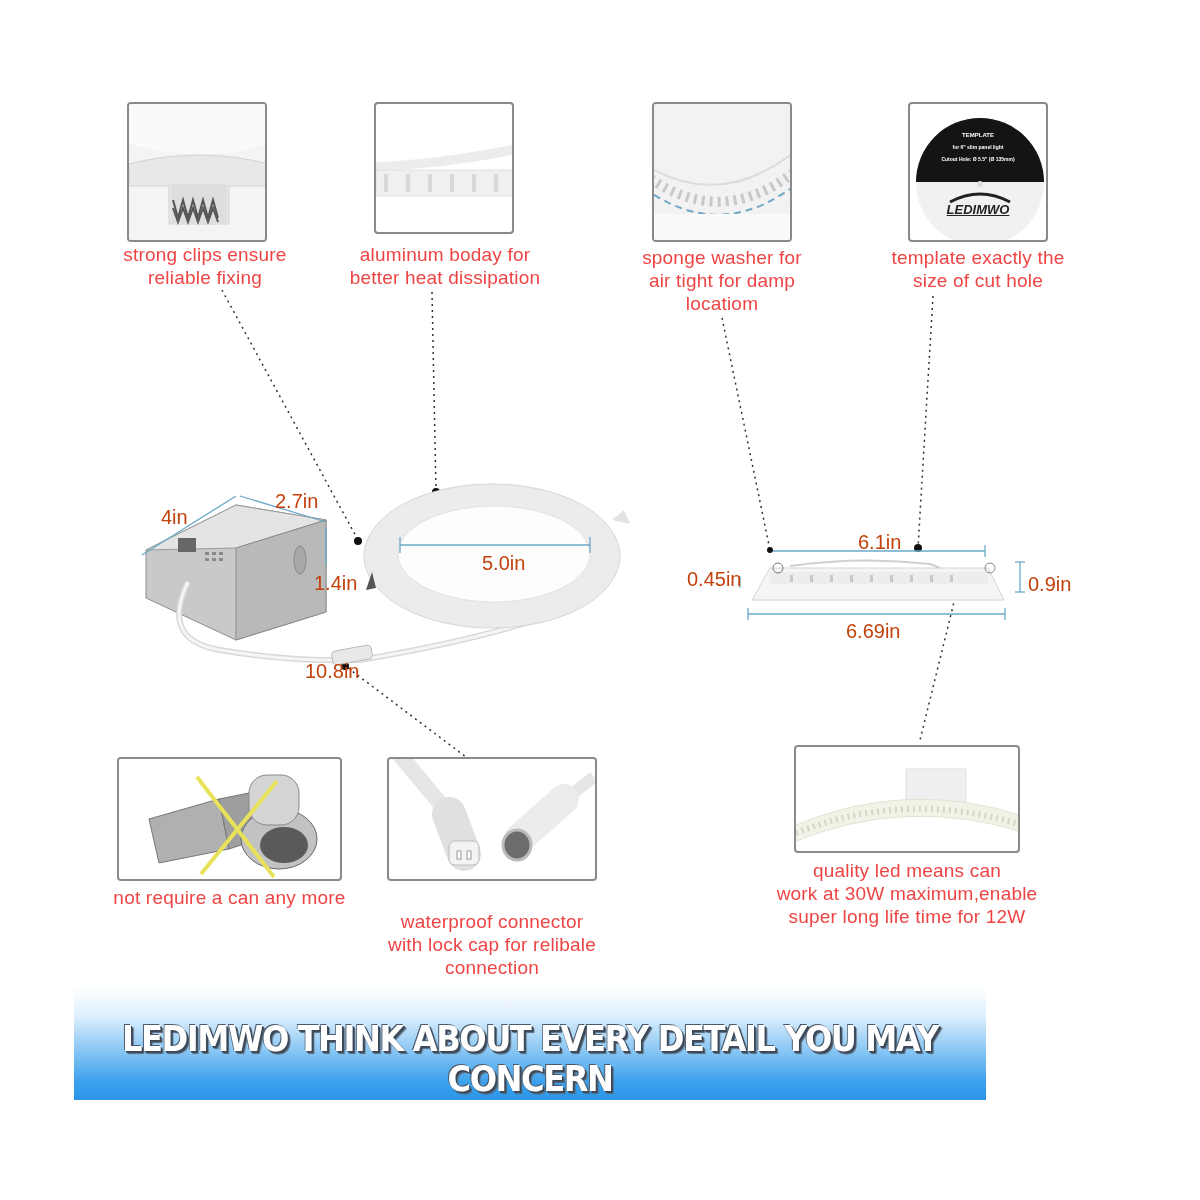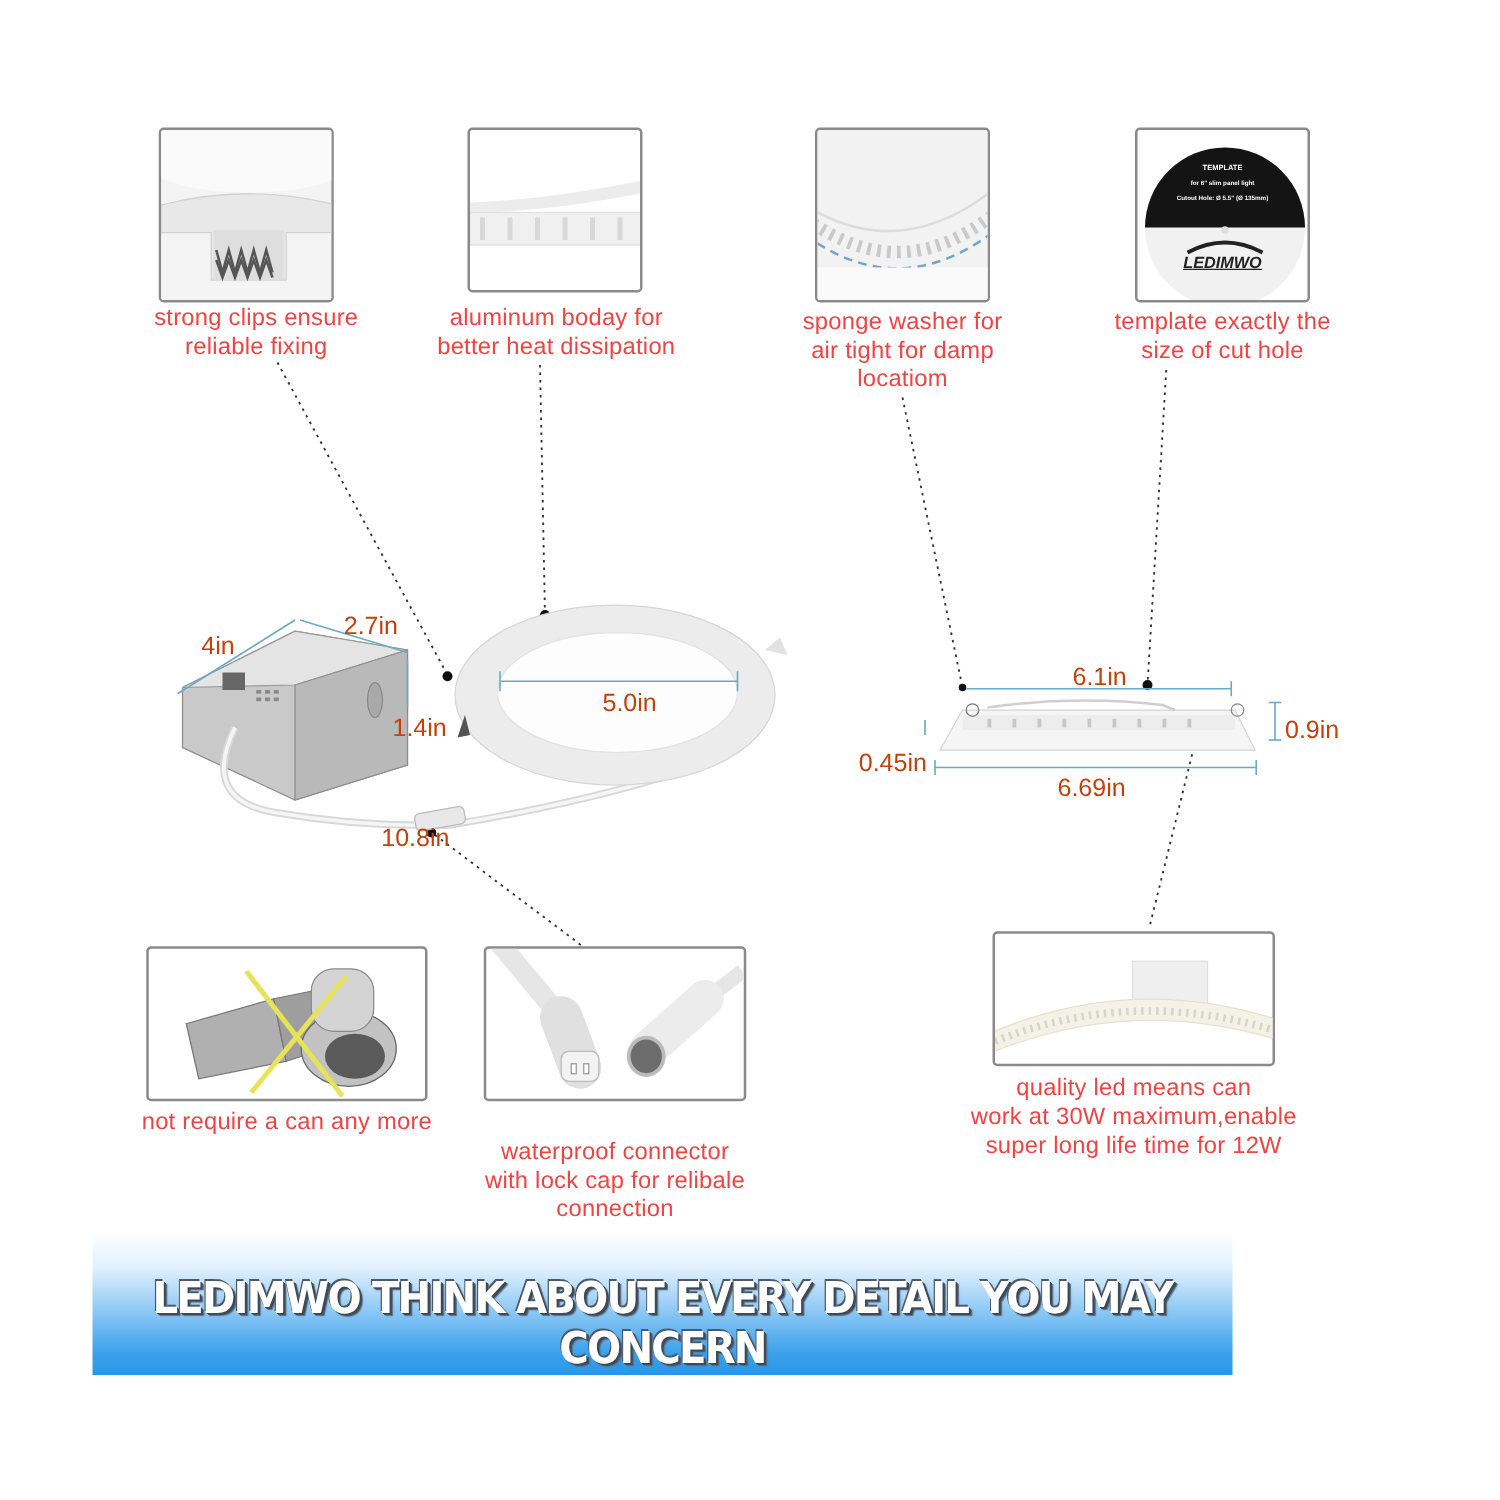--- a/index.html
+++ b/index.html
@@ -170,21 +170,21 @@
     <line x1="740" y1="576" x2="740" y2="588"></line>
   </g>
 </svg>
 
 <div class="dim" style="left:161px; top:506px;">4in</div>
 <div class="dim" style="left:275px; top:490px;">2.7in</div>
 <div class="dim" style="left:314px; top:572px;">1.4in</div>
 <div class="dim" style="left:482px; top:552px;">5.0in</div>
 <div class="dim" style="left:305px; top:660px;">10.8in</div>
 <div class="dim" style="left:858px; top:531px;">6.1in</div>
-<div class="dim" style="left:687px; top:600px;">0.45in</div>
+<div class="dim" style="left:687px; top:568px;">0.45in</div>
 <div class="dim" style="left:1028px; top:573px;">0.9in</div>
 <div class="dim" style="left:846px; top:620px;">6.69in</div>
 
 <div class="card" style="left:117px; top:757px; width:225px; height:124px;">
   <svg width="225" height="124" style="left:0;top:0">
     <path d="M30,60 L100,40 L110,90 L40,104 Z" fill="#b0b0b0" stroke="#777"></path>
     <path d="M100,40 L160,28 L165,72 L110,90 Z" fill="#9e9e9e" stroke="#777"></path>
     <ellipse cx="160" cy="80" rx="38" ry="30" fill="#c2c2c2" stroke="#666"></ellipse>
     <ellipse cx="165" cy="86" rx="24" ry="18" fill="#5a5a5a"></ellipse>
     <rect x="130" y="16" width="50" height="50" rx="18" fill="#d4d4d4" stroke="#888"></rect>

